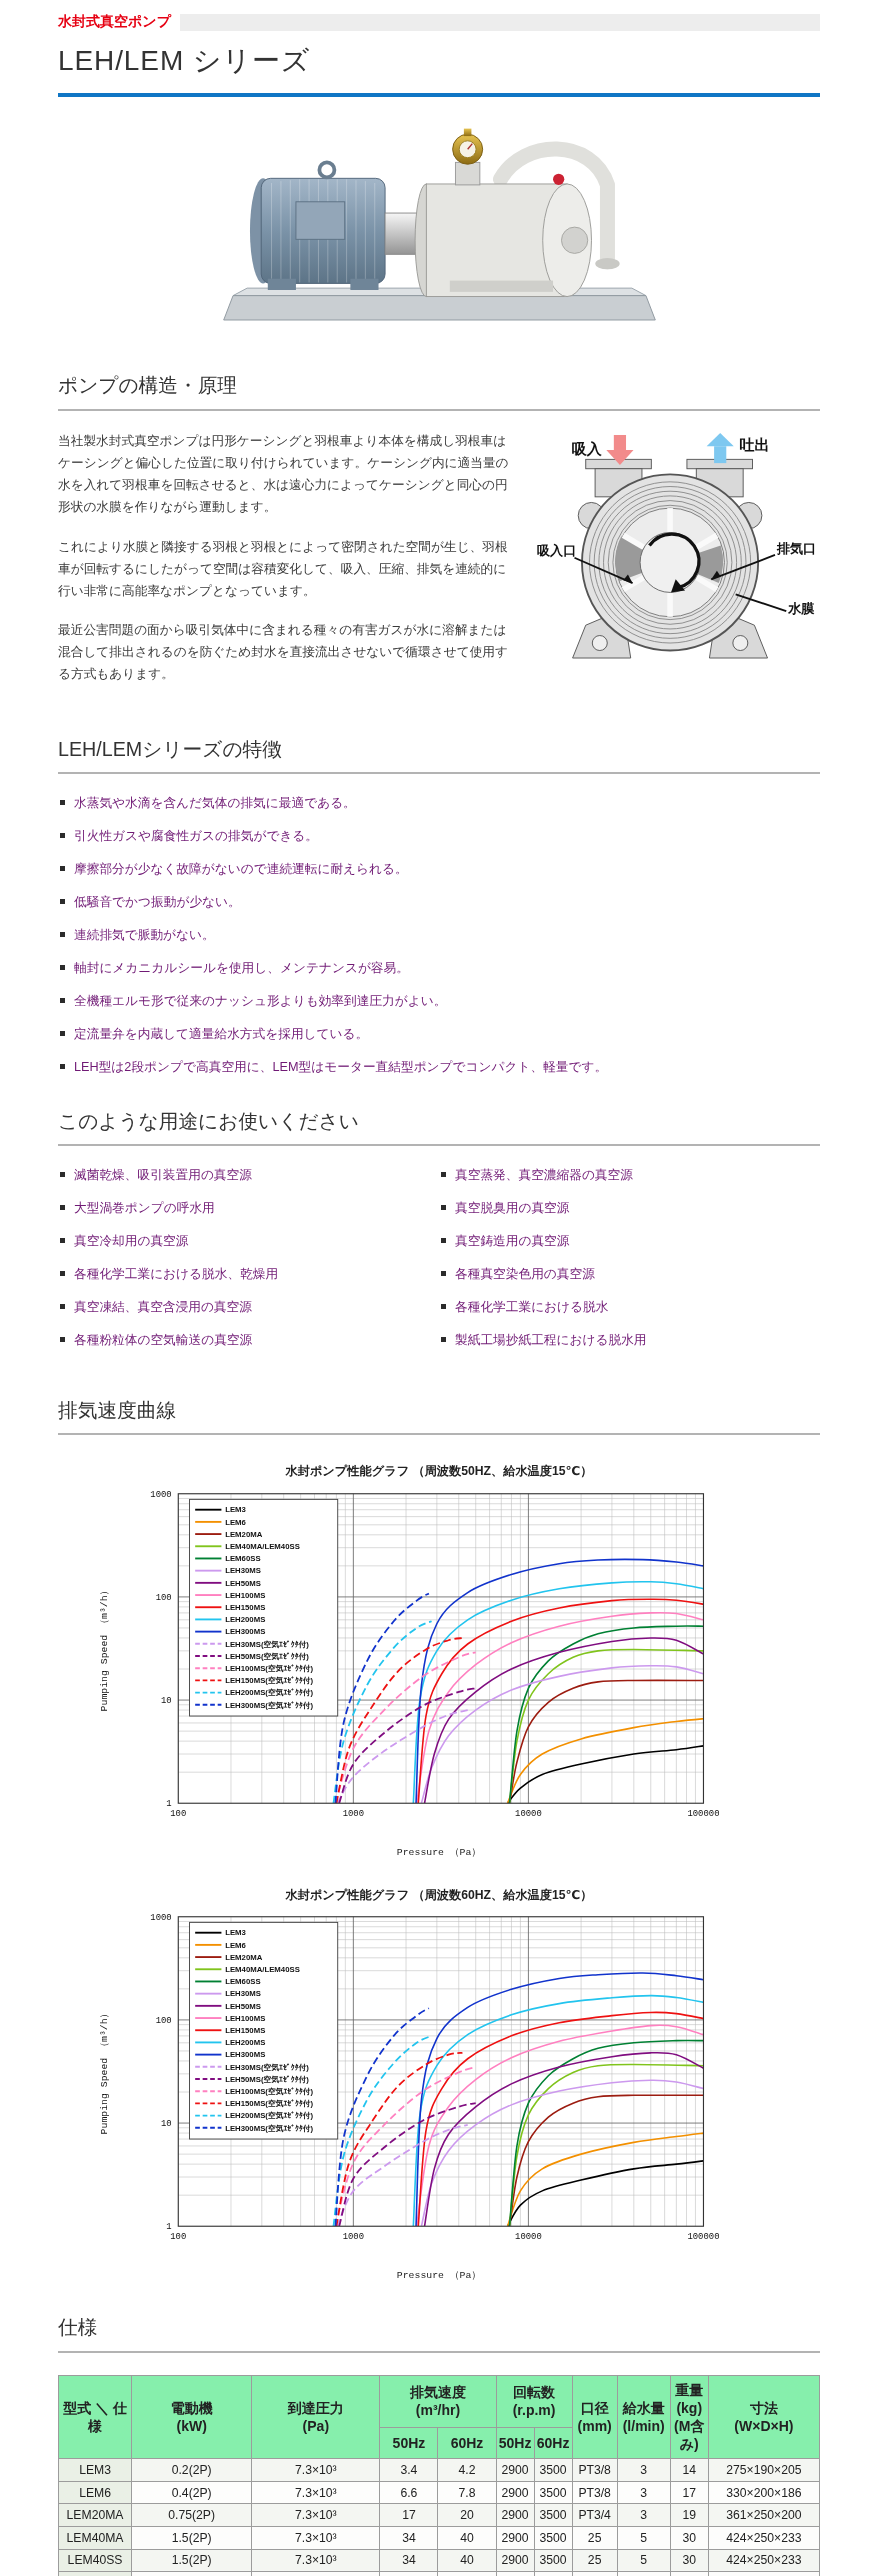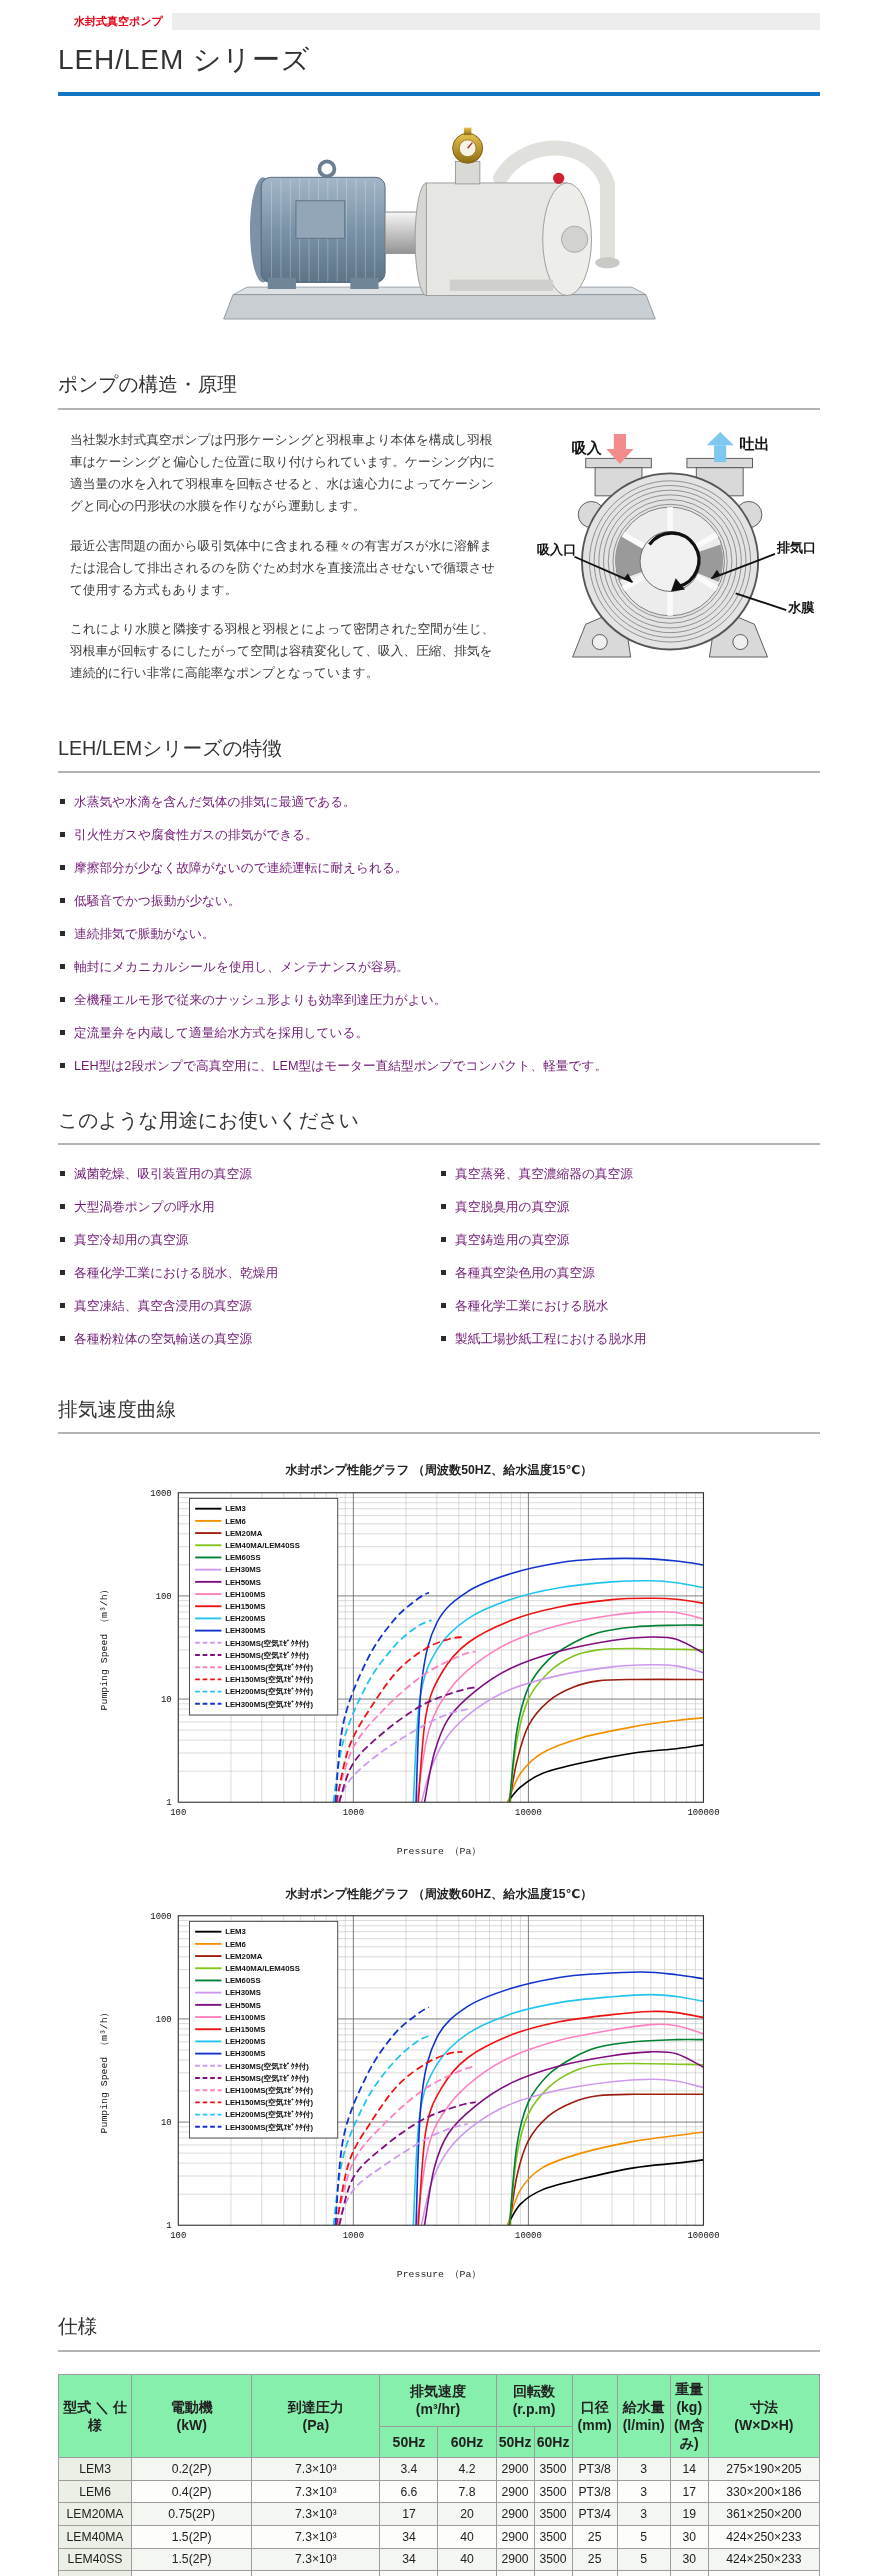--- a/index.html
+++ b/index.html
@@ -1,30 +1,30 @@
 <!DOCTYPE html>
 <html lang="ja" style="font-size:15px"><head>
 <meta charset="utf-8">
 <style>
   html,body{margin:0;padding:0;background:#fff;}
   body{width:876px;min-height:2576px;font-family:"Liberation Sans","DejaVu Sans",sans-serif;color:#333;}
   .content{width:762px;margin:0 auto 0 58px;}
   
   .badge-row{display:flex;align-items:center;padding-top:13px;}
-  .badge{color:#e60012;font-weight:bold;font-size:11px;white-space:nowrap;margin-right:9.4px;margin-left:16px;}
+  .badge{color:#e60012;font-weight:bold;font-size:14px;white-space:nowrap;margin-right:9.4px;}
   .badge-band{flex:1;height:17px;background:#ededed;}
   .page-title{font-size:28px;font-weight:400;color:#333;margin:11.3px 0 13px;letter-spacing:0.9px;}
   .blue-rule{height:3.8px;background:#1076c5;}
   
   .photo-wrap{width:441px;margin:24.4px auto 24.4px;}
   
   h2.sec{font-size:19.7px;font-weight:400;color:#333;margin:32px 0 0;padding-bottom:9.4px;border-bottom:2.8px solid #b3b3b3;}
   .cols{display:flex;gap:24.4px;margin-top:20.6px;}
   .text-col{flex:1;font-size:12.7px;line-height:1.72;color:#3a3a3a;}
-  .text-col p{margin:0 12px 18px;}
+  .text-col p{margin:0 0 18px;}
   .diagram-col{width:283px;flex:0 0 283px;padding-top:1.9px;}
   ul.squares{list-style:none;margin:20.6px 0 0;padding:0;}
   ul.squares li{position:relative;padding-left:16px;margin:0 0 16px;font-size:12.7px;color:#701a75;}
   ul.squares li::before{content:"";position:absolute;left:1.9px;top:5.6px;width:4.7px;height:4.7px;background:#2b2b2b;}
   .uses-cols{display:flex;margin-top:20.6px;}
   .uses-cols ul{flex:1;margin-top:0;}
   
   .chart-block{width:694px;margin:28px auto 7.5px;}
   .chart-title{text-align:center;font-weight:bold;font-size:12.2px;color:#222;margin-bottom:5.6px;margin-top:13px;}
   .chart-xlabel{text-align:center;font-size:9.8px;color:#222;margin-top:1.9px;font-family:Liberation Mono, monospace;}
@@ -113,22 +113,22 @@
       <line x1="265" y1="30" x2="270" y2="24" stroke="#a33" stroke-width="1.5"></line>
       <rect x="261" y="8" width="8" height="8" fill="url(#gBrass)"></rect>
       <circle cx="362" cy="62" r="6" fill="#c23"></circle>
     </svg>
   </div>
 
   <h2 class="sec">ポンプの構造・原理</h2>
   <div class="cols">
     <div class="text-col">
       <p>当社製水封式真空ポンプは円形ケーシングと羽根車より本体を構成し羽根車はケーシングと偏心した位置に取り付けられています。ケーシング内に適当量の水を入れて羽根車を回転させると、水は遠心力によってケーシングと同心の円形状の水膜を作りながら運動します。</p>
+      <p>これにより水膜と隣接する羽根と羽根とによって密閉された空間が生じ、羽根車が回転するにしたがって空間は容積変化して、吸入、圧縮、排気を連続的に行い非常に高能率なポンプとなっています。</p>
       <p>最近公害問題の面から吸引気体中に含まれる種々の有害ガスが水に溶解または混合して排出されるのを防ぐため封水を直接流出させないで循環させて使用する方式もあります。</p>
-      <p>これにより水膜と隣接する羽根と羽根とによって密閉された空間が生じ、羽根車が回転するにしたがって空間は容積変化して、吸入、圧縮、排気を連続的に行い非常に高能率なポンプとなっています。</p>
     </div>
     <div class="diagram-col">
       <svg width="283" height="242" viewBox="0 0 302 258">
 
         <rect x="52" y="28" width="70" height="10" fill="#d9d9d9" stroke="#555"></rect>
         <rect x="160" y="28" width="70" height="10" fill="#d9d9d9" stroke="#555"></rect>
         <rect x="62" y="38" width="50" height="30" fill="#d9d9d9" stroke="#555"></rect>
         <rect x="170" y="38" width="50" height="30" fill="#d9d9d9" stroke="#555"></rect>
         <circle cx="58" cy="88" r="14" fill="#d9d9d9" stroke="#555"></circle>
         <circle cx="226" cy="88" r="14" fill="#d9d9d9" stroke="#555"></circle>

